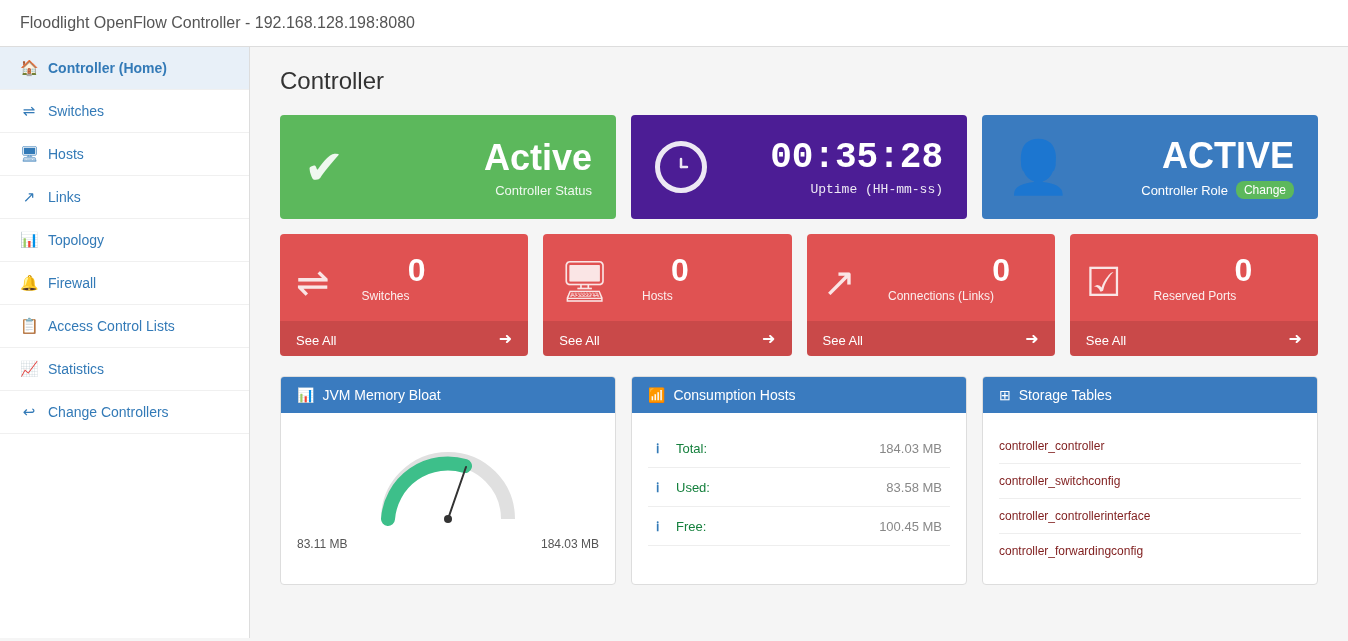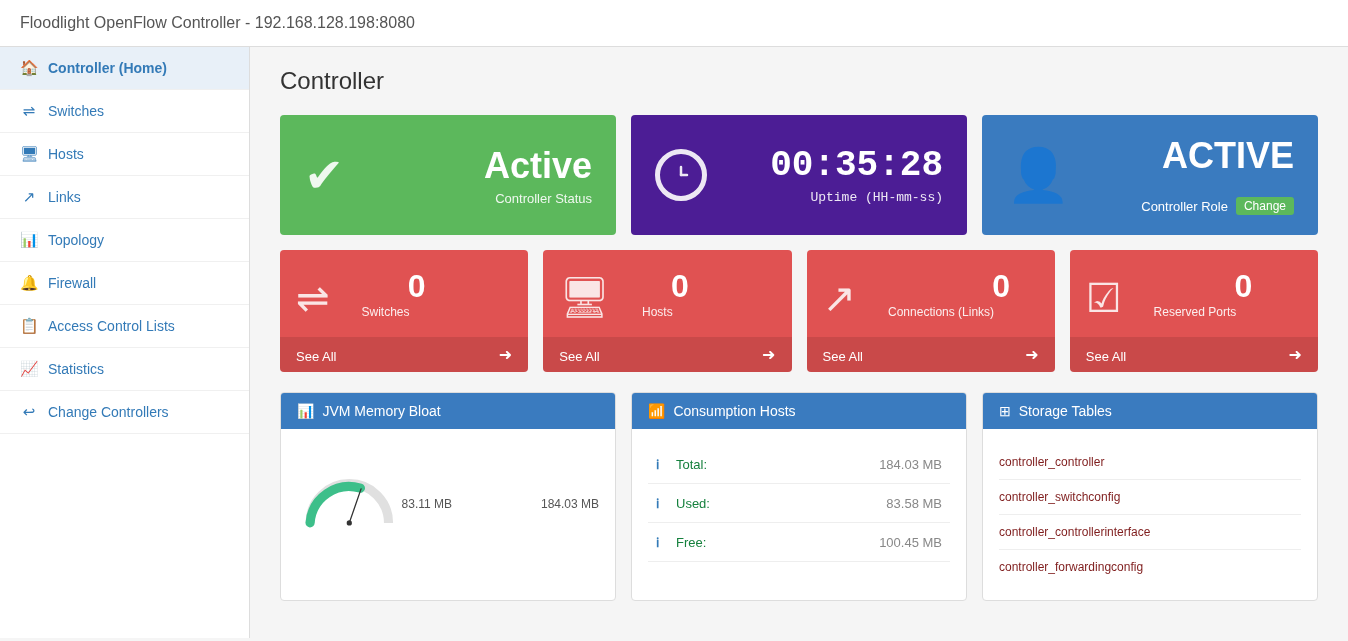--- a/index.html
+++ b/index.html
@@ -98,28 +98,28 @@
     .role-card-right {
       display: flex;
       flex-direction: column;
       align-items: flex-end;
     }
     .role-card-right .big-text { font-size: 36px; font-weight: bold; }
     .role-card-right .role-row {
       display: flex;
       align-items: center;
       gap: 8px;
-      margin-top: 20px;
+      margin-top: 4px;
       font-size: 13px;
     }
     .change-btn {
       background: #5cb85c;
       color: #fff;
       border: none;
-      border-radius: 3px;
+      border-radius: 8px;
       padding: 2px 8px;
       font-size: 12px;
       cursor: pointer;
     }
 
     
     .counter-cards-row {
       display: flex;
       gap: 15px;
       margin-bottom: 20px;
@@ -186,20 +186,21 @@
       font-size: 14px;
       display: flex;
       align-items: center;
       gap: 8px;
     }
     .panel-body { padding: 16px; }
 
     
     .gauge-container {
       display: flex;
+      flex-direction: column;
       align-items: center;
       padding: 10px 0;
     }
     .gauge-svg { width: 160px; height: 90px; }
     .gauge-labels {
       display: flex;
       justify-content: space-between;
       width: 100%;
       font-size: 12px;
       color: #555;

